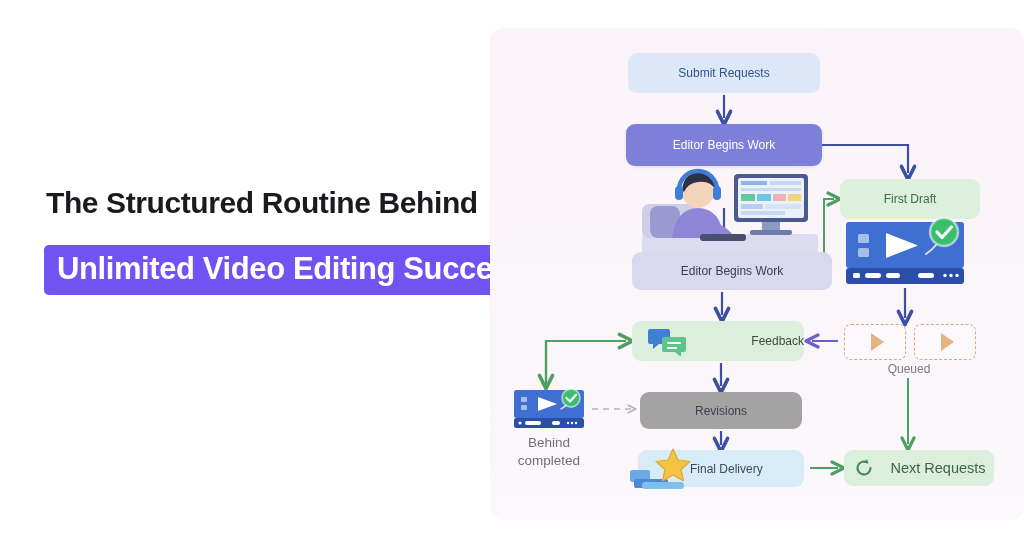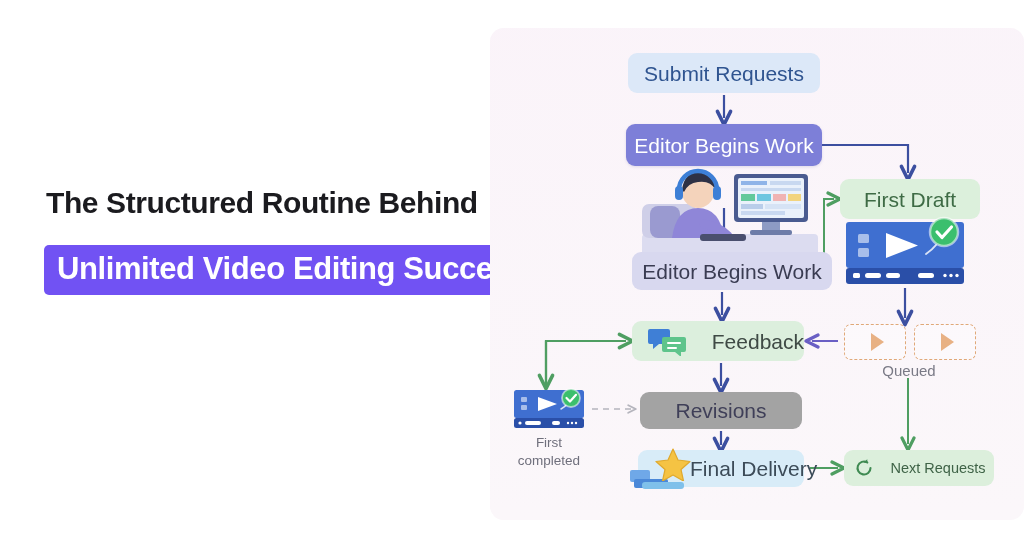--- a/index.html
+++ b/index.html
@@ -66,21 +66,21 @@
     position:absolute;left:0;top:0;
     width:1024px;height:538px;
     pointer-events:none;
   }
 
   
   .node{
     position:absolute;
     display:flex;align-items:center;justify-content:center;
     border-radius:9px;
-    font-size:21px;
+    font-size:12px;
     white-space:nowrap;
     box-sizing:border-box;
   }
   .node .lbl{line-height:1;}
 
   #n-submit{
     left:628px; top:53px; width:192px; height:40px;
     background:#dce8f8; color:#2f5490;
   }
   #n-editor1{
@@ -131,21 +131,21 @@
   .q-tri{
     width:0;height:0;
     border-left:13px solid transparent;
     border-top:9px solid transparent;
     border-bottom:9px solid transparent;
     border-left-color:#e8b184;
     margin-left:4px;
   }
   #q-label{
     position:absolute;left:844px;top:362px;width:130px;
-    text-align:center;font-size:15px;color:#7a7a86;
+    text-align:center;font-size:12px;color:#7a7a86;
   }
 
   
   #illus-editor{position:absolute;left:642px;top:160px;width:176px;height:96px;}
 
   
   .player{
     position:absolute;
     border-radius:5px;
     overflow:visible;
@@ -352,17 +352,17 @@
     <rect x="11" y="31" width="16" height="4" rx="2" fill="#ffffff"></rect>
     <rect x="38" y="31" width="8" height="4" rx="2" fill="#ffffff"></rect>
     <circle cx="54" cy="33" r="1.2" fill="#ffffff"></circle>
     <circle cx="58" cy="33" r="1.2" fill="#ffffff"></circle>
     <circle cx="62" cy="33" r="1.2" fill="#ffffff"></circle>
     <circle cx="57" cy="8" r="9" fill="#3bbf6d"></circle>
     <circle cx="57" cy="8" r="9" fill="none" stroke="#ffffff" stroke-width="1.8" opacity=".55"></circle>
     <path d="M52.5,8 L56,11.5 L62,4.8" stroke="#ffffff" stroke-width="2.2" fill="none" stroke-linecap="round" stroke-linejoin="round"></path>
   </svg>
   <div id="draft-cap">
-    <div>First</div>
+    <div>Behind</div>
     <div>completed</div>
   </div>
 
 </div>
 
 </body></html>

